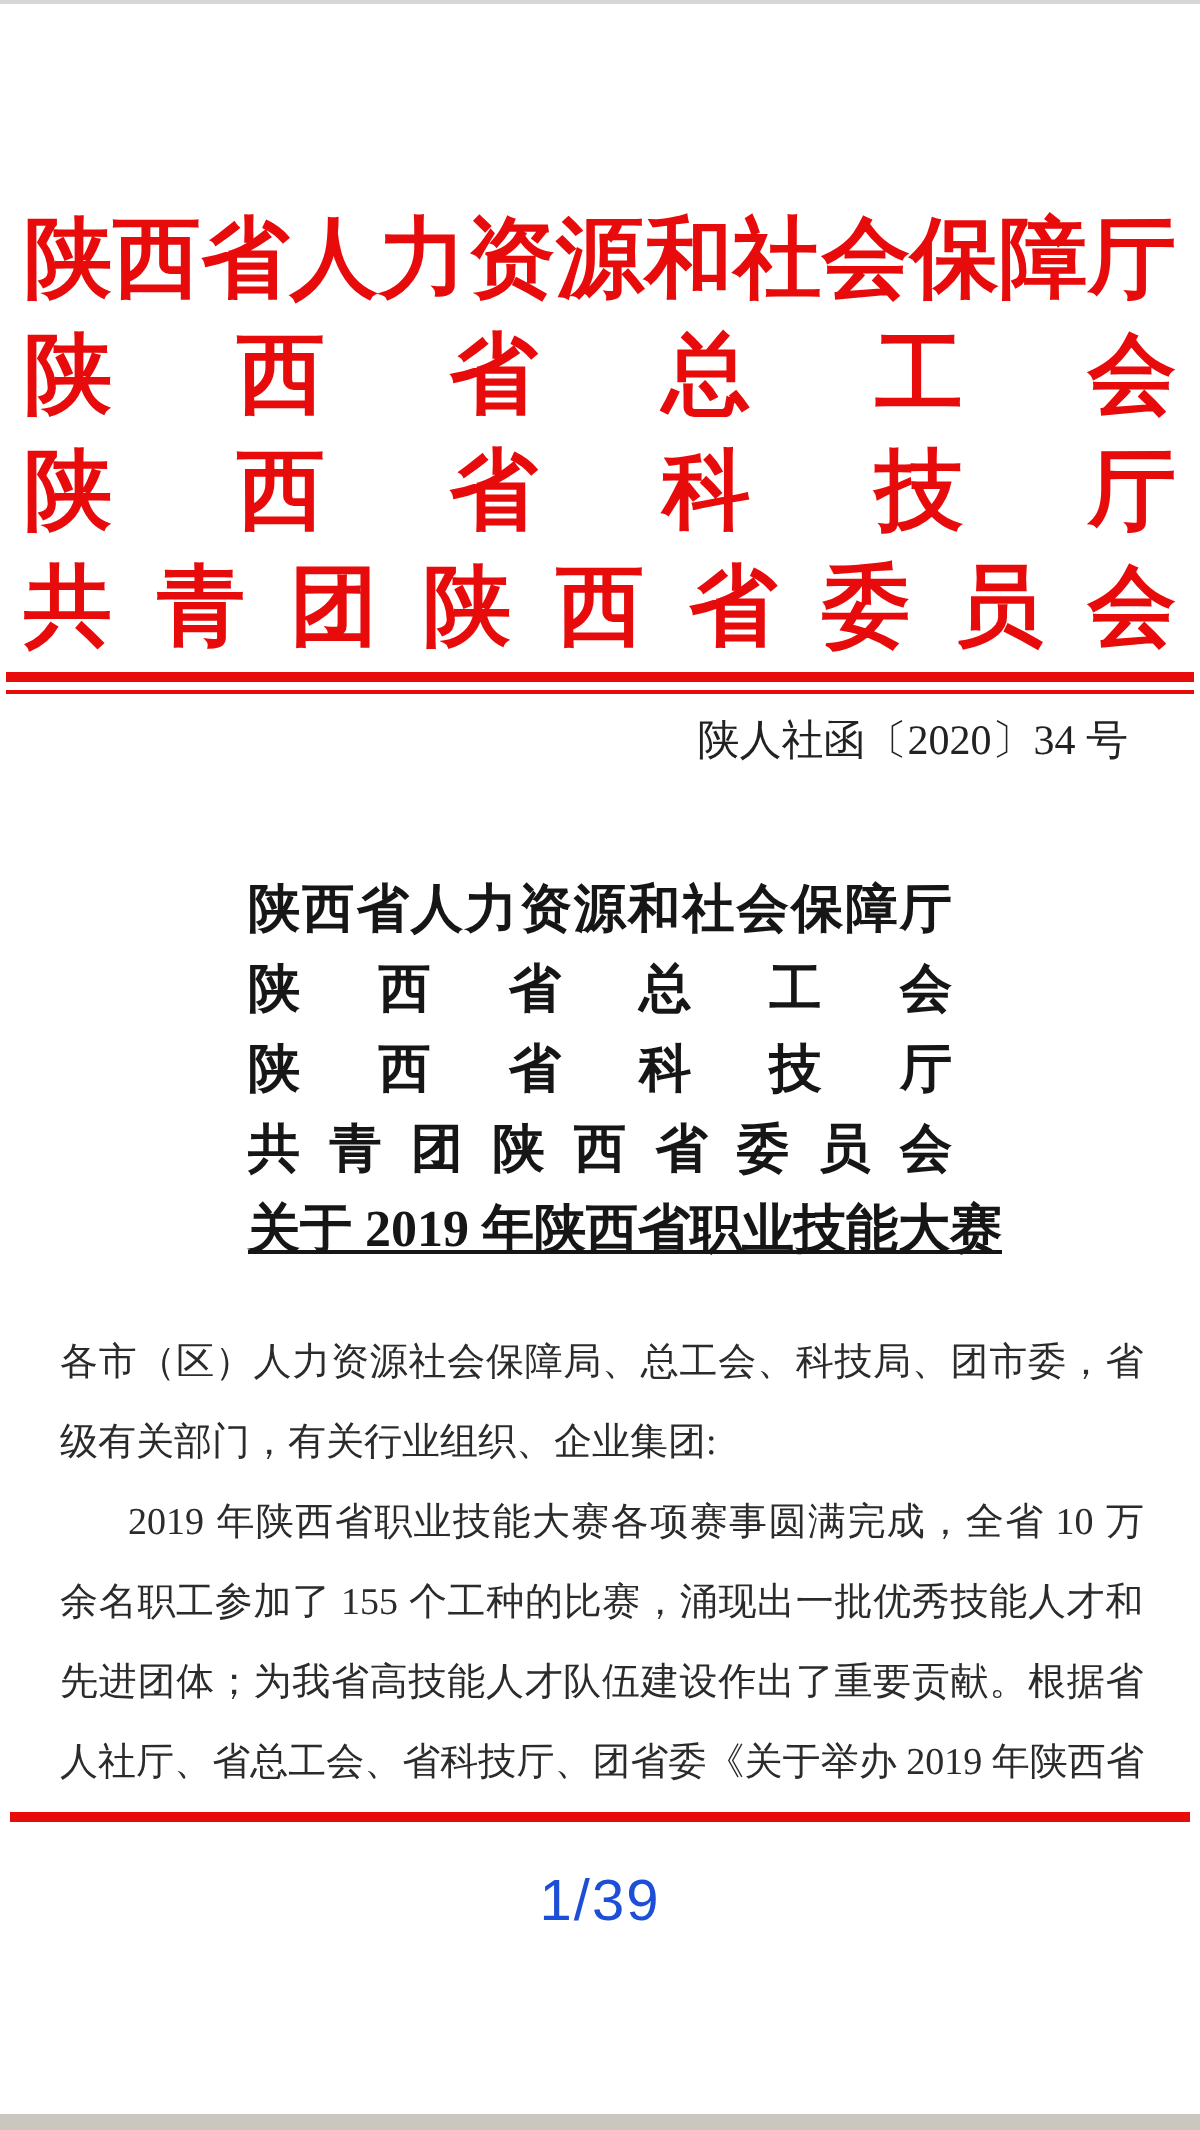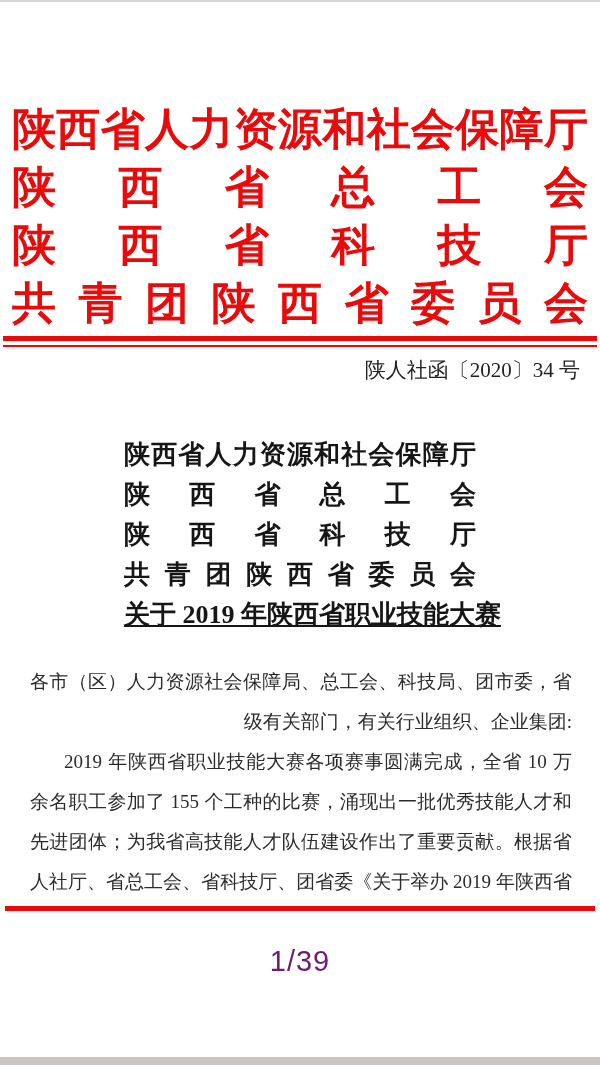--- a/index.html
+++ b/index.html
@@ -16,49 +16,49 @@
     display:flex;justify-content:space-between;align-items:baseline;
     height:58px;line-height:58px;
     font-size:44px;font-weight:bold;color:#e80b0b;
     white-space:nowrap;
   }
   .rule-thick{height:5px;background:#e80b0b;margin:3px 3px 0 3px;}
   .rule-thin{height:2px;background:#e80b0b;margin:4px 3px 0 3px;}
 
   
   .doc-number{
-    margin-top:8px;padding-right:20px;
+    margin-top:8px;padding-right:36px;
     text-align:right;font-size:21px;line-height:30px;color:#222;
   }
 
   
   .title-block{width:352px;margin:50px auto 0 auto;}
   .title-block .line{
     display:flex;justify-content:space-between;align-items:baseline;
     height:40px;line-height:40px;
     font-size:26px;font-weight:bold;color:#161616;white-space:nowrap;
   }
   .title-block .line.center{display:block;text-align:center;text-decoration:underline;}
 
   
   .body-text{margin:27px 28px 0 30px;color:#2b2b2b;}
   .body-text .line{
     display:flex;justify-content:space-between;align-items:baseline;
     height:40px;line-height:40px;font-size:19px;white-space:nowrap;
   }
-  .body-text .line.plain{display:block;text-align:right;}
+  .body-text .line.plain{display:block;text-align:left;}
   .body-text .line.indent{padding-left:34px;}
 
   .rule-bottom{height:5px;background:#e80b0b;margin:4px 5px 0 5px;}
 
   
   .page-indicator{
-    margin-top:33px;text-align:center;
+    margin-top:23px;text-align:center;
     font-family:"Liberation Sans","DejaVu Sans",sans-serif;
-    font-size:29px;line-height:34px;color:#701a75;letter-spacing:1px;
+    font-size:29px;line-height:34px;color:#1d4ed8;letter-spacing:1px;
   }
   .bottom-bar{
     position:absolute;left:0;bottom:0;width:100%;height:8px;
     background:#c9c7bf;
   }
   .spread span{white-space:pre;}
 </style>
 </head>
 <body>
 

